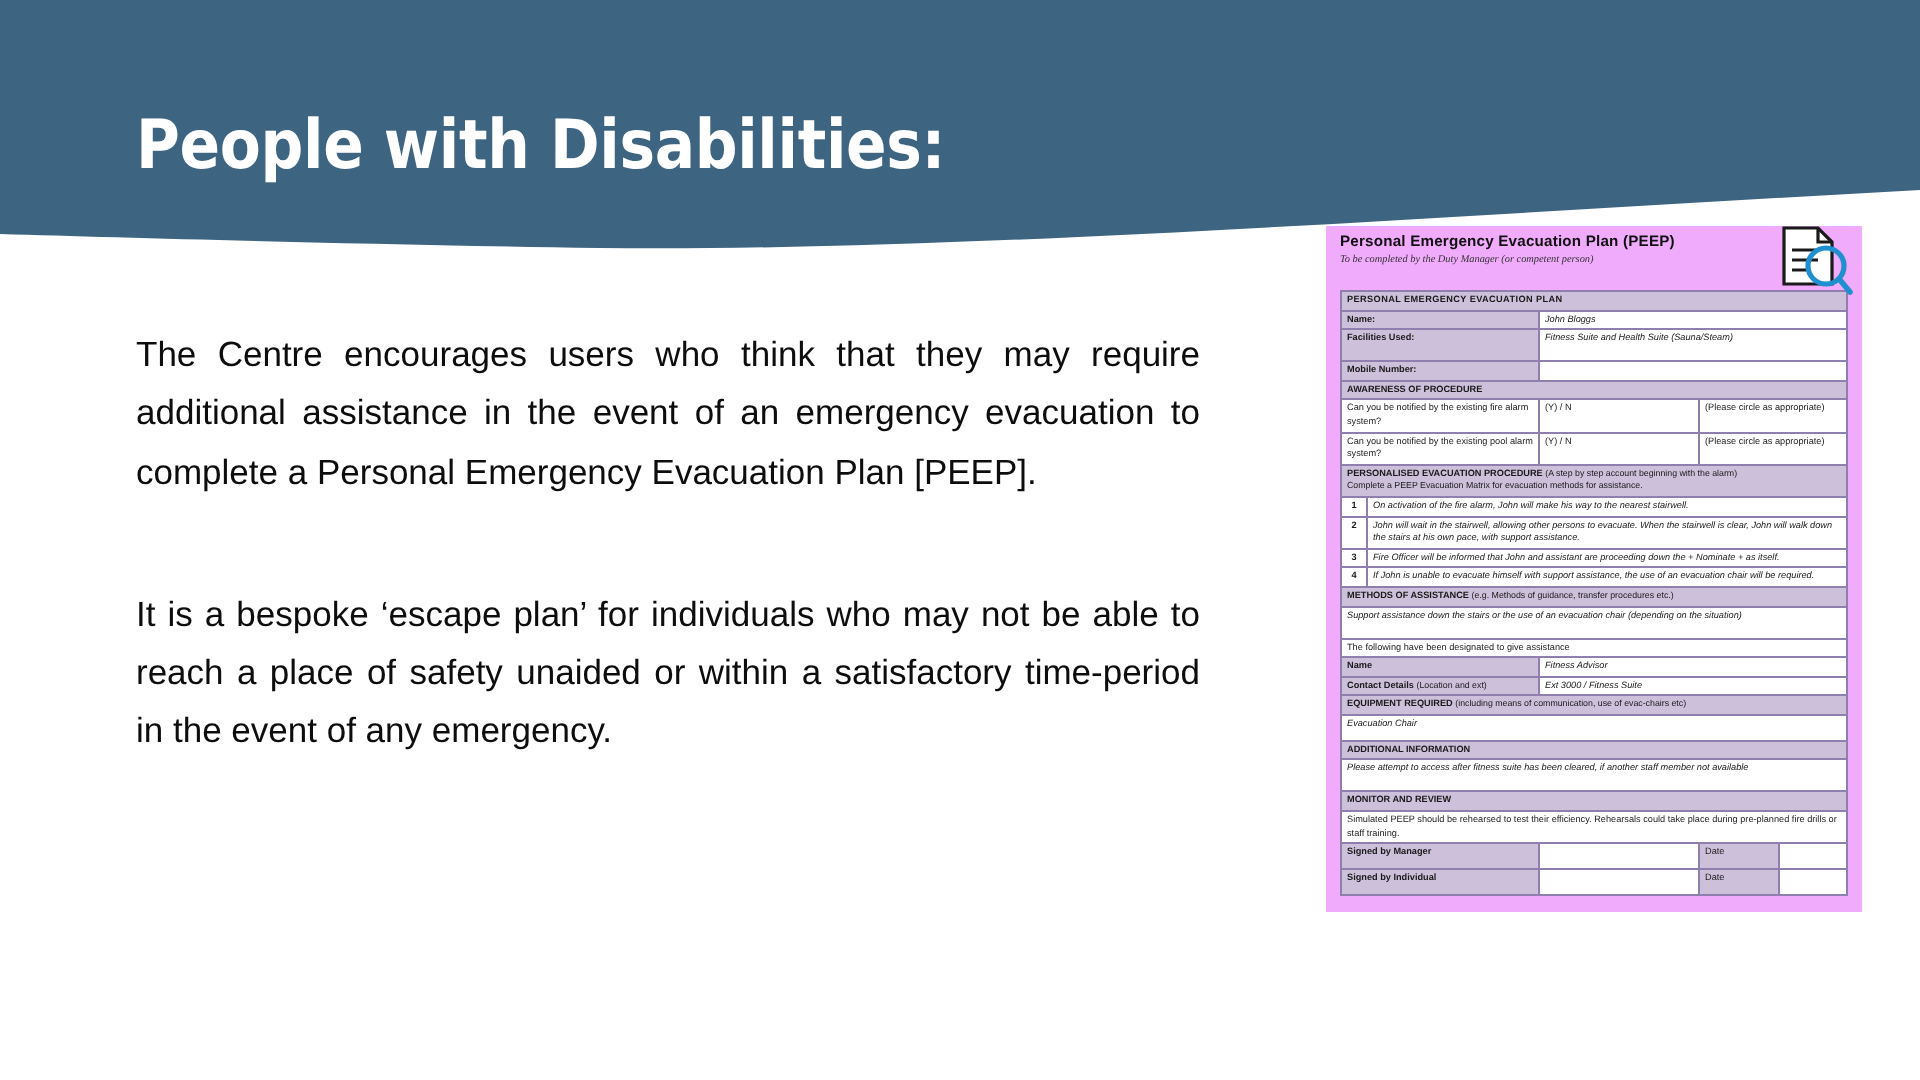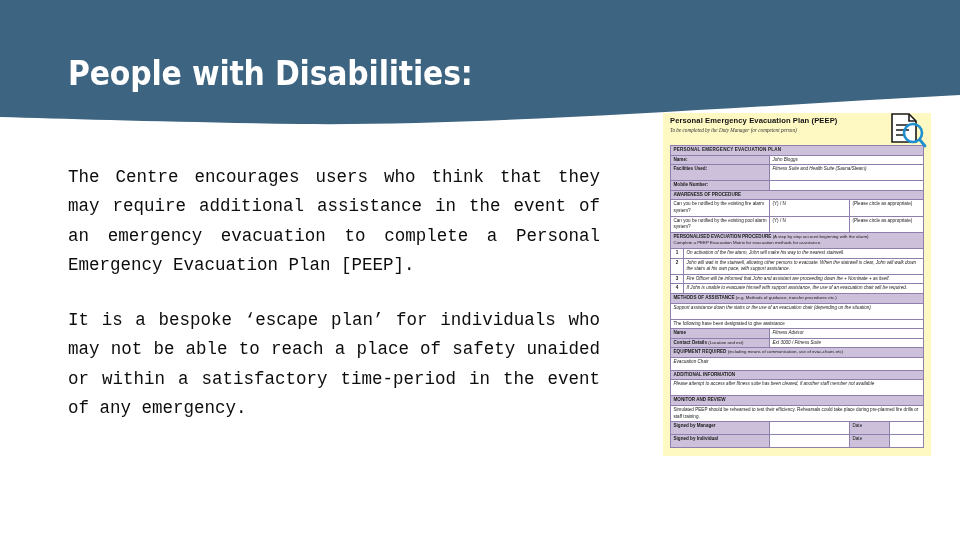--- a/index.html
+++ b/index.html
@@ -42,35 +42,35 @@
   }
 
   
   #body-text {
     position: absolute;
     left: 68px; top: 163px;
     width: 532px;
     z-index: 1;
   }
   .para {
-    font-family: Liberation Mono, monospace;
+    font-family: Liberation Sans, sans-serif;
     font-size: 17.5px;
     line-height: 29.3px;
     color: #0d0d0d;
     text-align: justify;
     margin: 0;
   }
-  .para + .para { margin-top: 26px; }
+  .para + .para { margin-top: 42px; }
 
   
   #peep-doc {
     position: absolute;
     left: 663px; top: 113px;
     width: 268px; height: 365px;
-    background: #fef9c3;
+    background: #f0abfc;
     z-index: 1;
   }
   #peep-head {
     position: relative;
     height: 32px;
     padding-left: 7px;
     padding-top: 3px;
   }
   #peep-head-title {
     font-family: "Liberation Sans", sans-serif;

